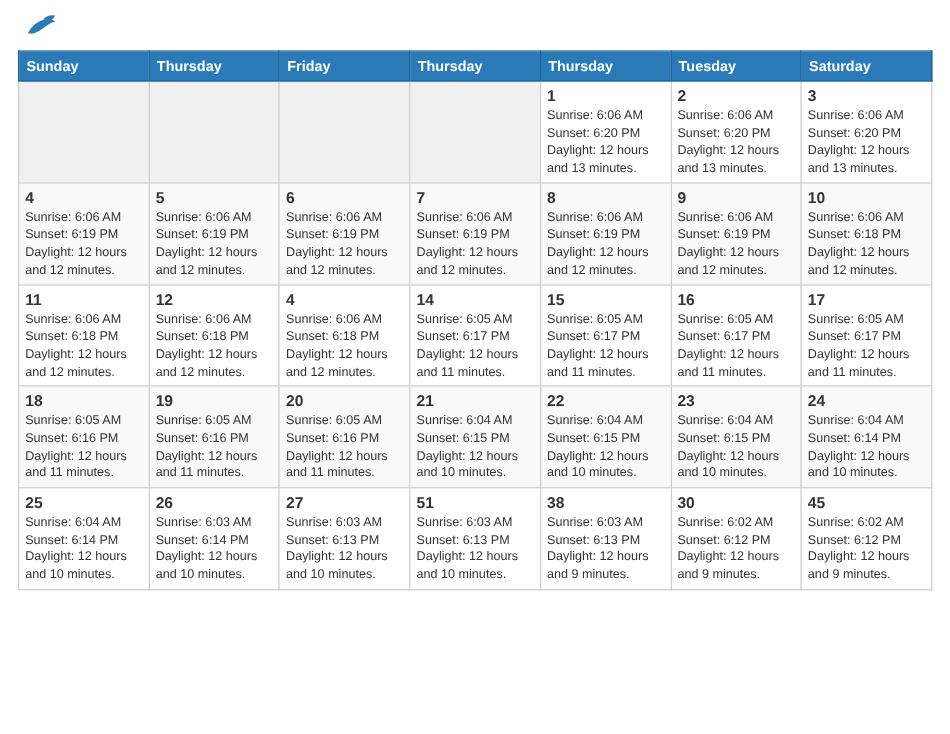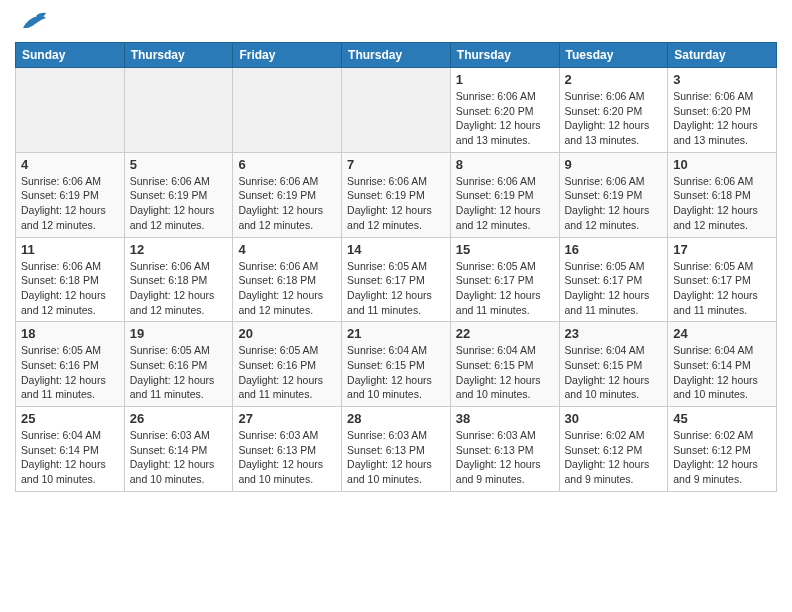--- a/index.html
+++ b/index.html
@@ -318,21 +318,21 @@
 and 10 minutes.</div>
         </td>
         <td>
           <span class="day-number">27</span>
           <div class="day-info" style="white-space: pre-line;">Sunrise: 6:03 AM
 Sunset: 6:13 PM
 Daylight: 12 hours
 and 10 minutes.</div>
         </td>
         <td>
-          <span class="day-number">28</span>
+          <span class="day-number">51</span>
           <div class="day-info" style="white-space: pre-line;">Sunrise: 6:03 AM
 Sunset: 6:13 PM
 Daylight: 12 hours
 and 10 minutes.</div>
         </td>
         <td>
           <span class="day-number">38</span>
           <div class="day-info" style="white-space: pre-line;">Sunrise: 6:03 AM
 Sunset: 6:13 PM
 Daylight: 12 hours

